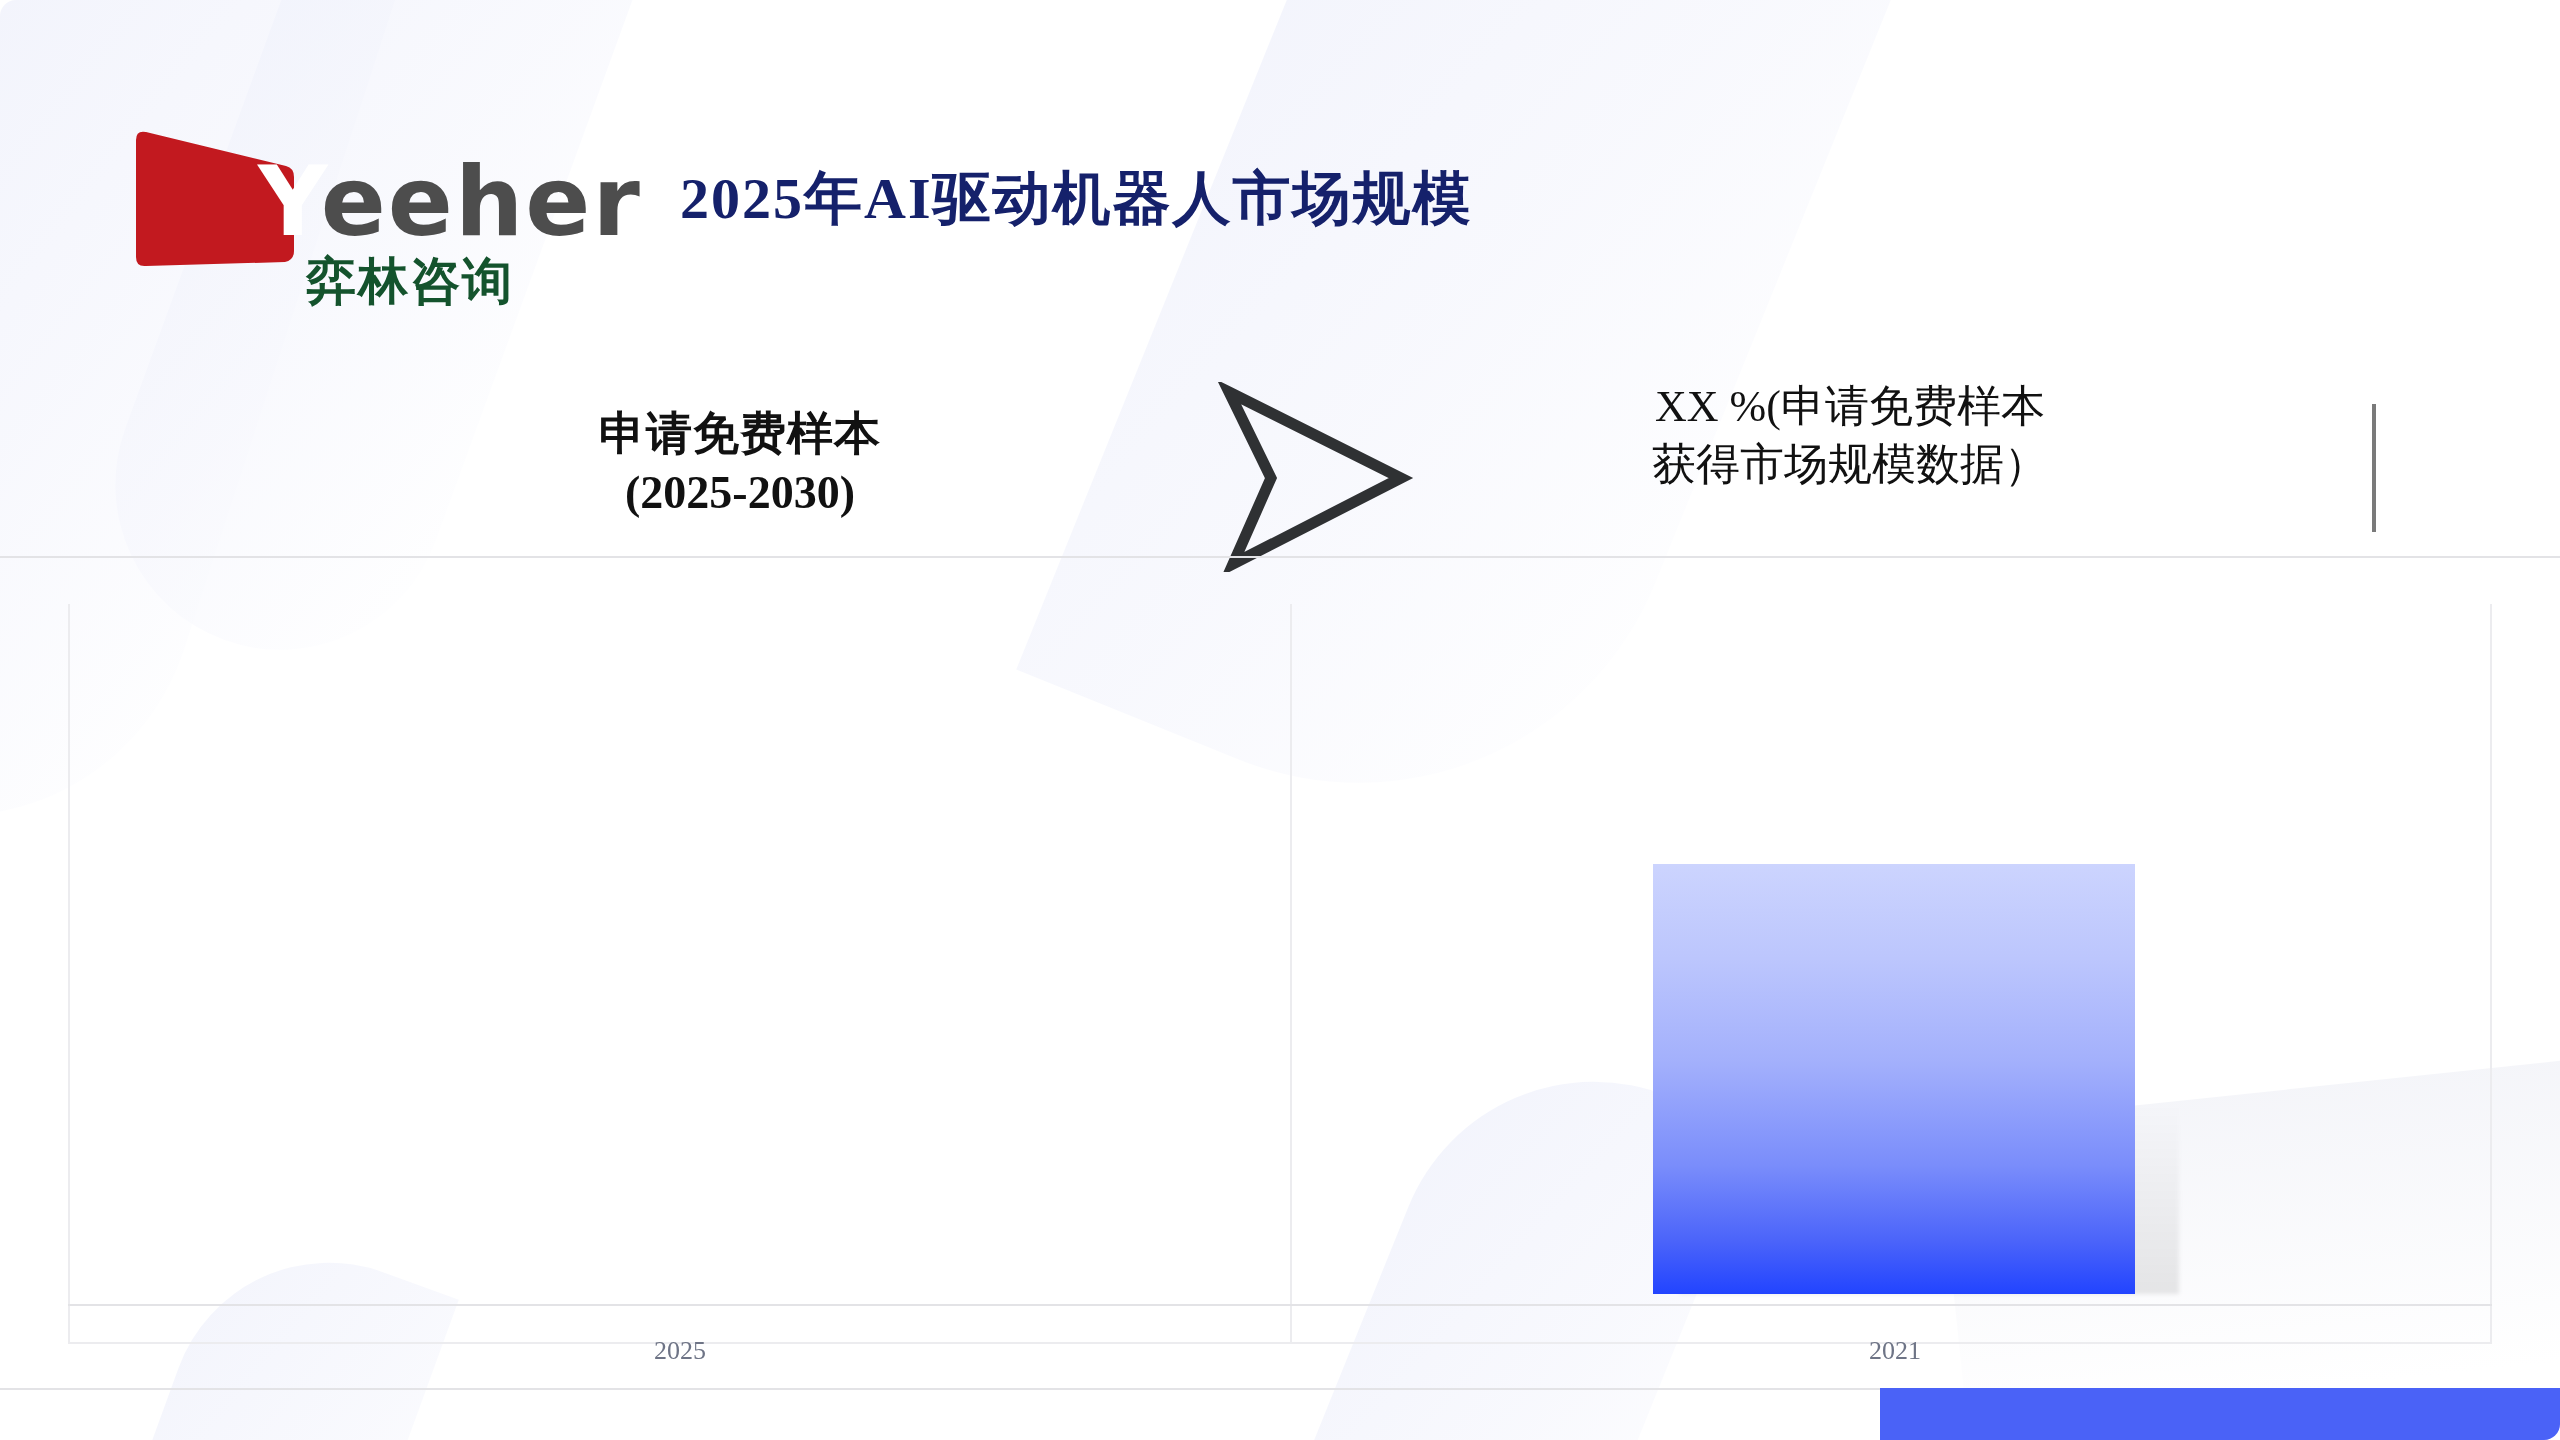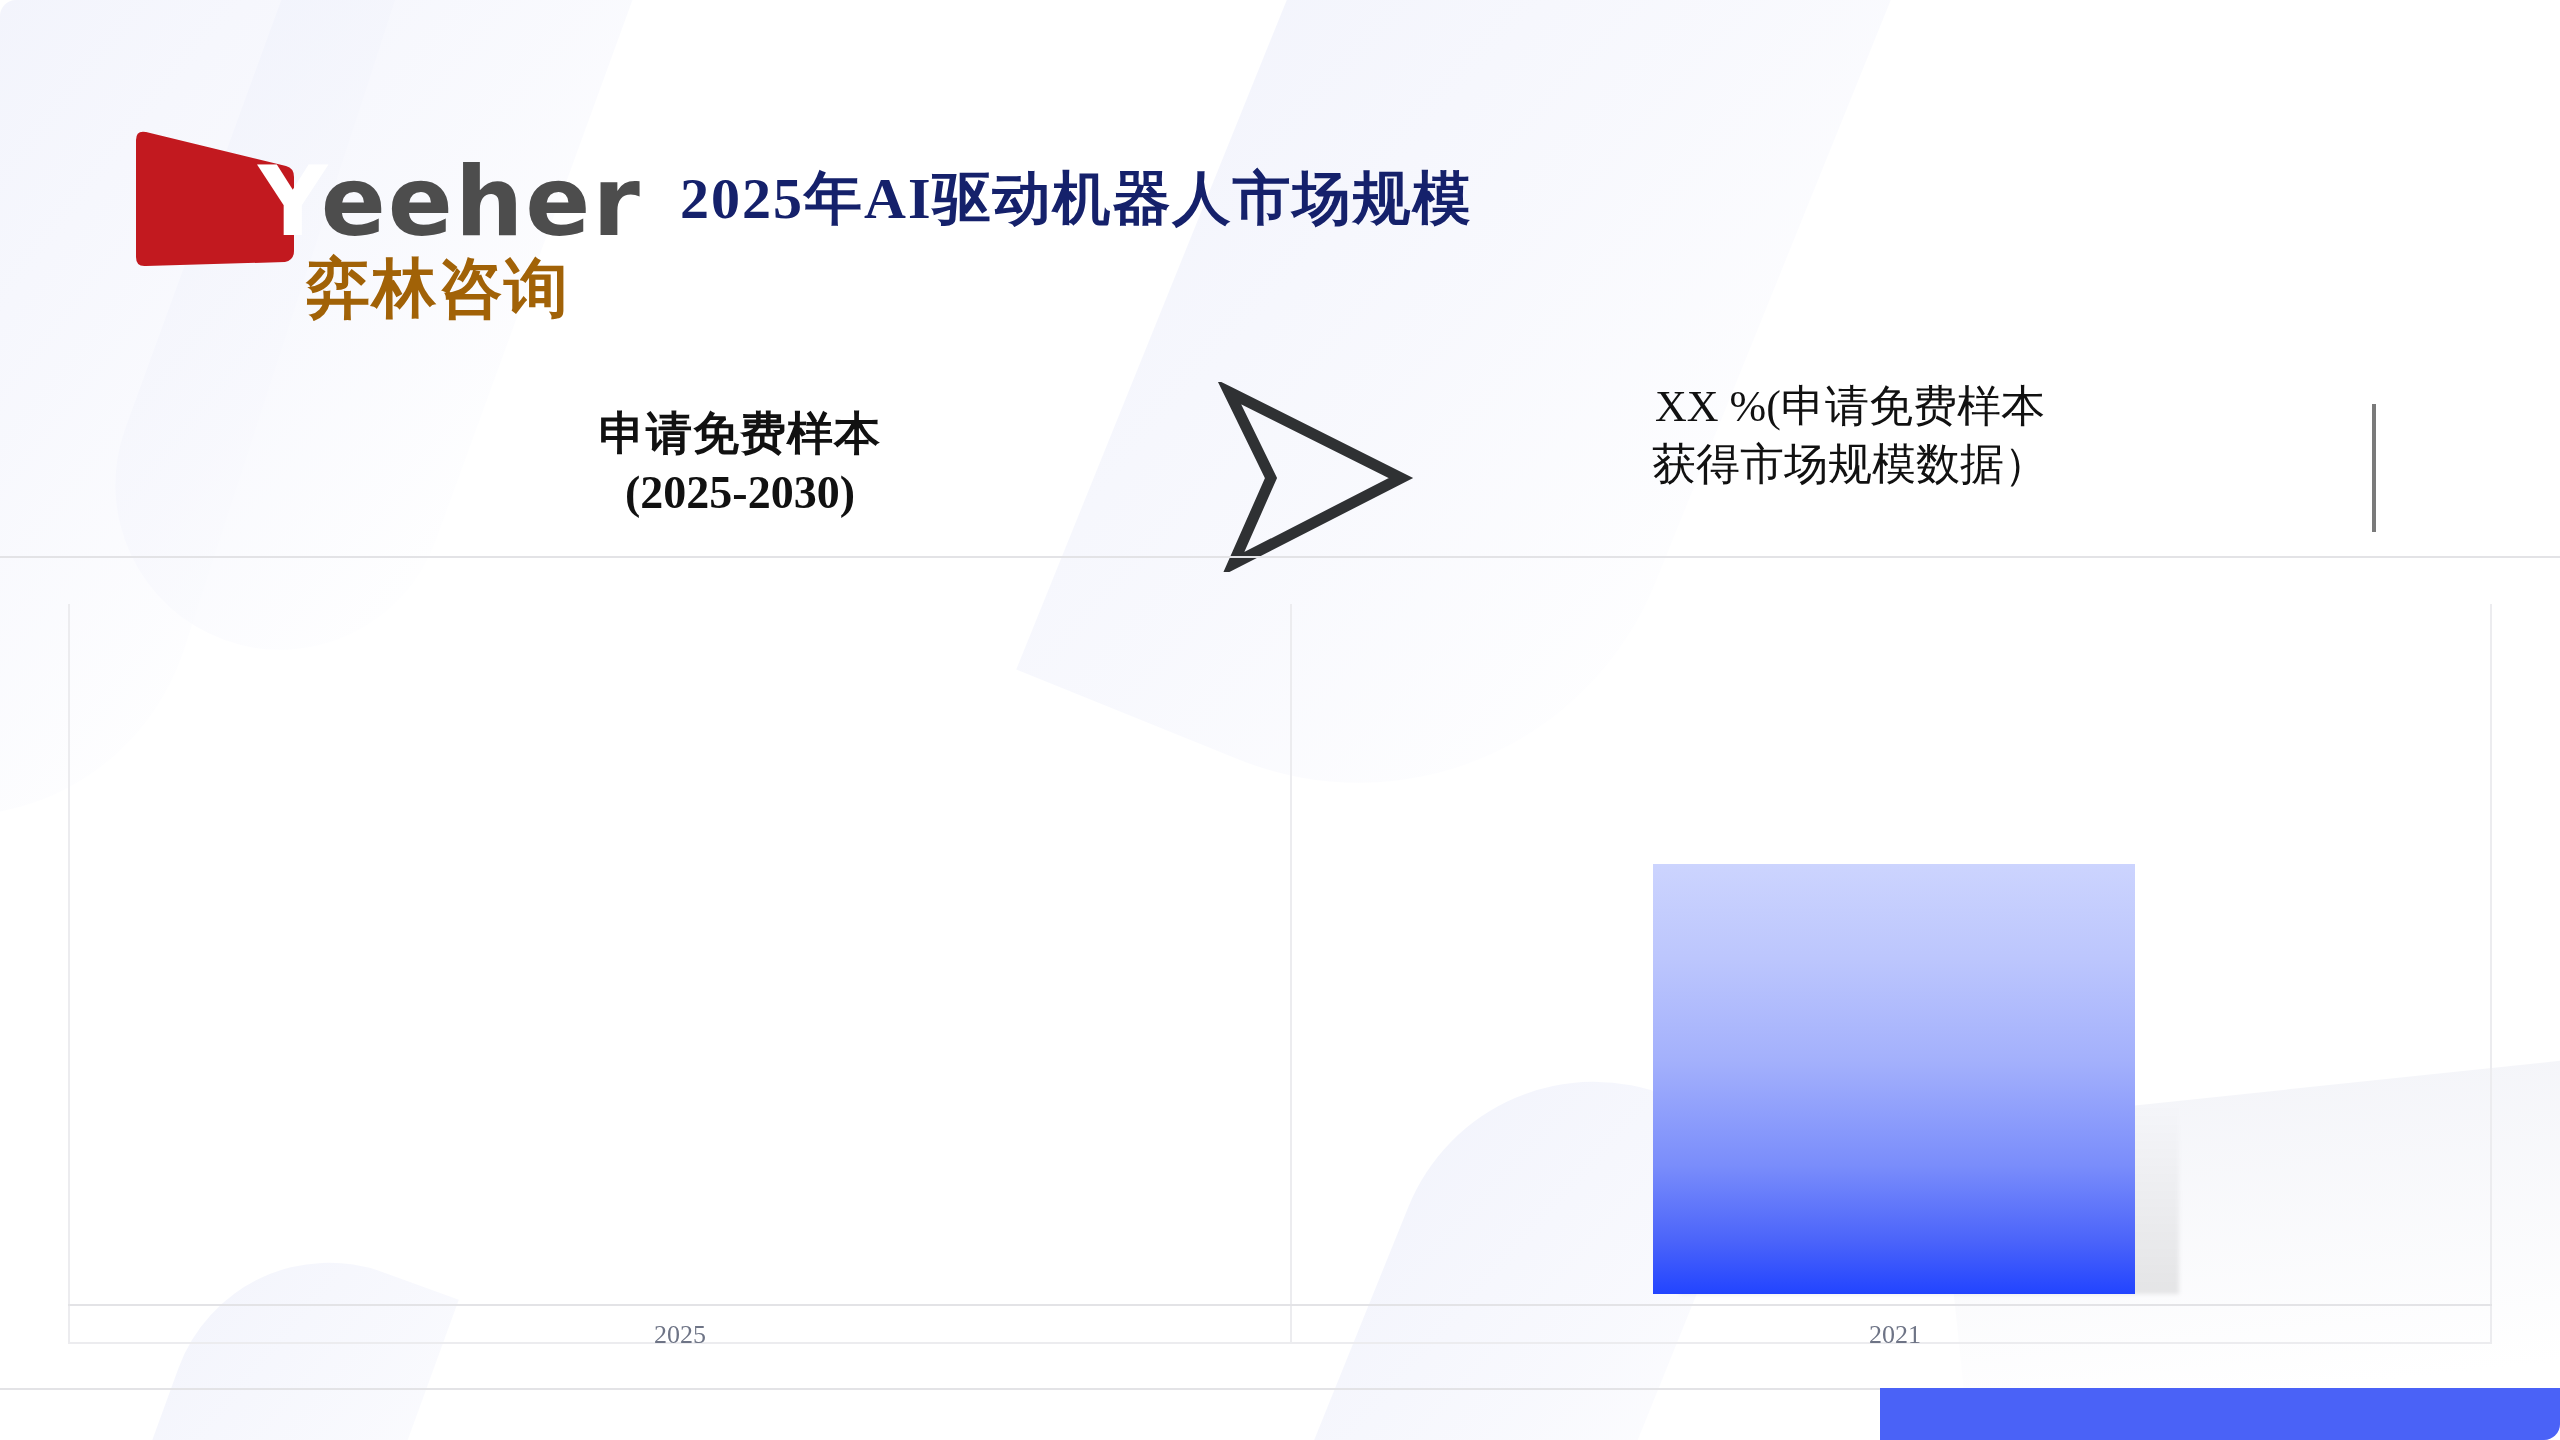--- a/index.html
+++ b/index.html
@@ -99,23 +99,23 @@
   }
   .logo-word .y-white {
     color: #ffffff;
   }
   .logo-sub {
     position: absolute;
     left: 176px;
     top: 138px;
     font-family: "DejaVu Sans", sans-serif;
     font-weight: 700;
-    font-size: 64px;
+    font-size: 50px;
     letter-spacing: 2px;
-    color: #a16207;
+    color: #14532d;
     line-height: 1;
   }
 
   
   .title {
     position: absolute;
     left: 680px;
     top: 160px;
     width: 1300px;
     font-family: "Liberation Serif", serif;
@@ -235,20 +235,21 @@
     line-height: 1.35;
     color: #111111;
   }
 
   .tick-label {
     position: absolute;
     text-align: center;
     font-family: "Liberation Serif", serif;
     font-size: 26px;
     color: #6e7486;
+    margin-top: 16px;
   }
 
   
   .bottom-accent {
     position: absolute;
     left: 1880px;
     top: 1388px;
     width: 680px;
     height: 52px;
     background: #4a62f7;

